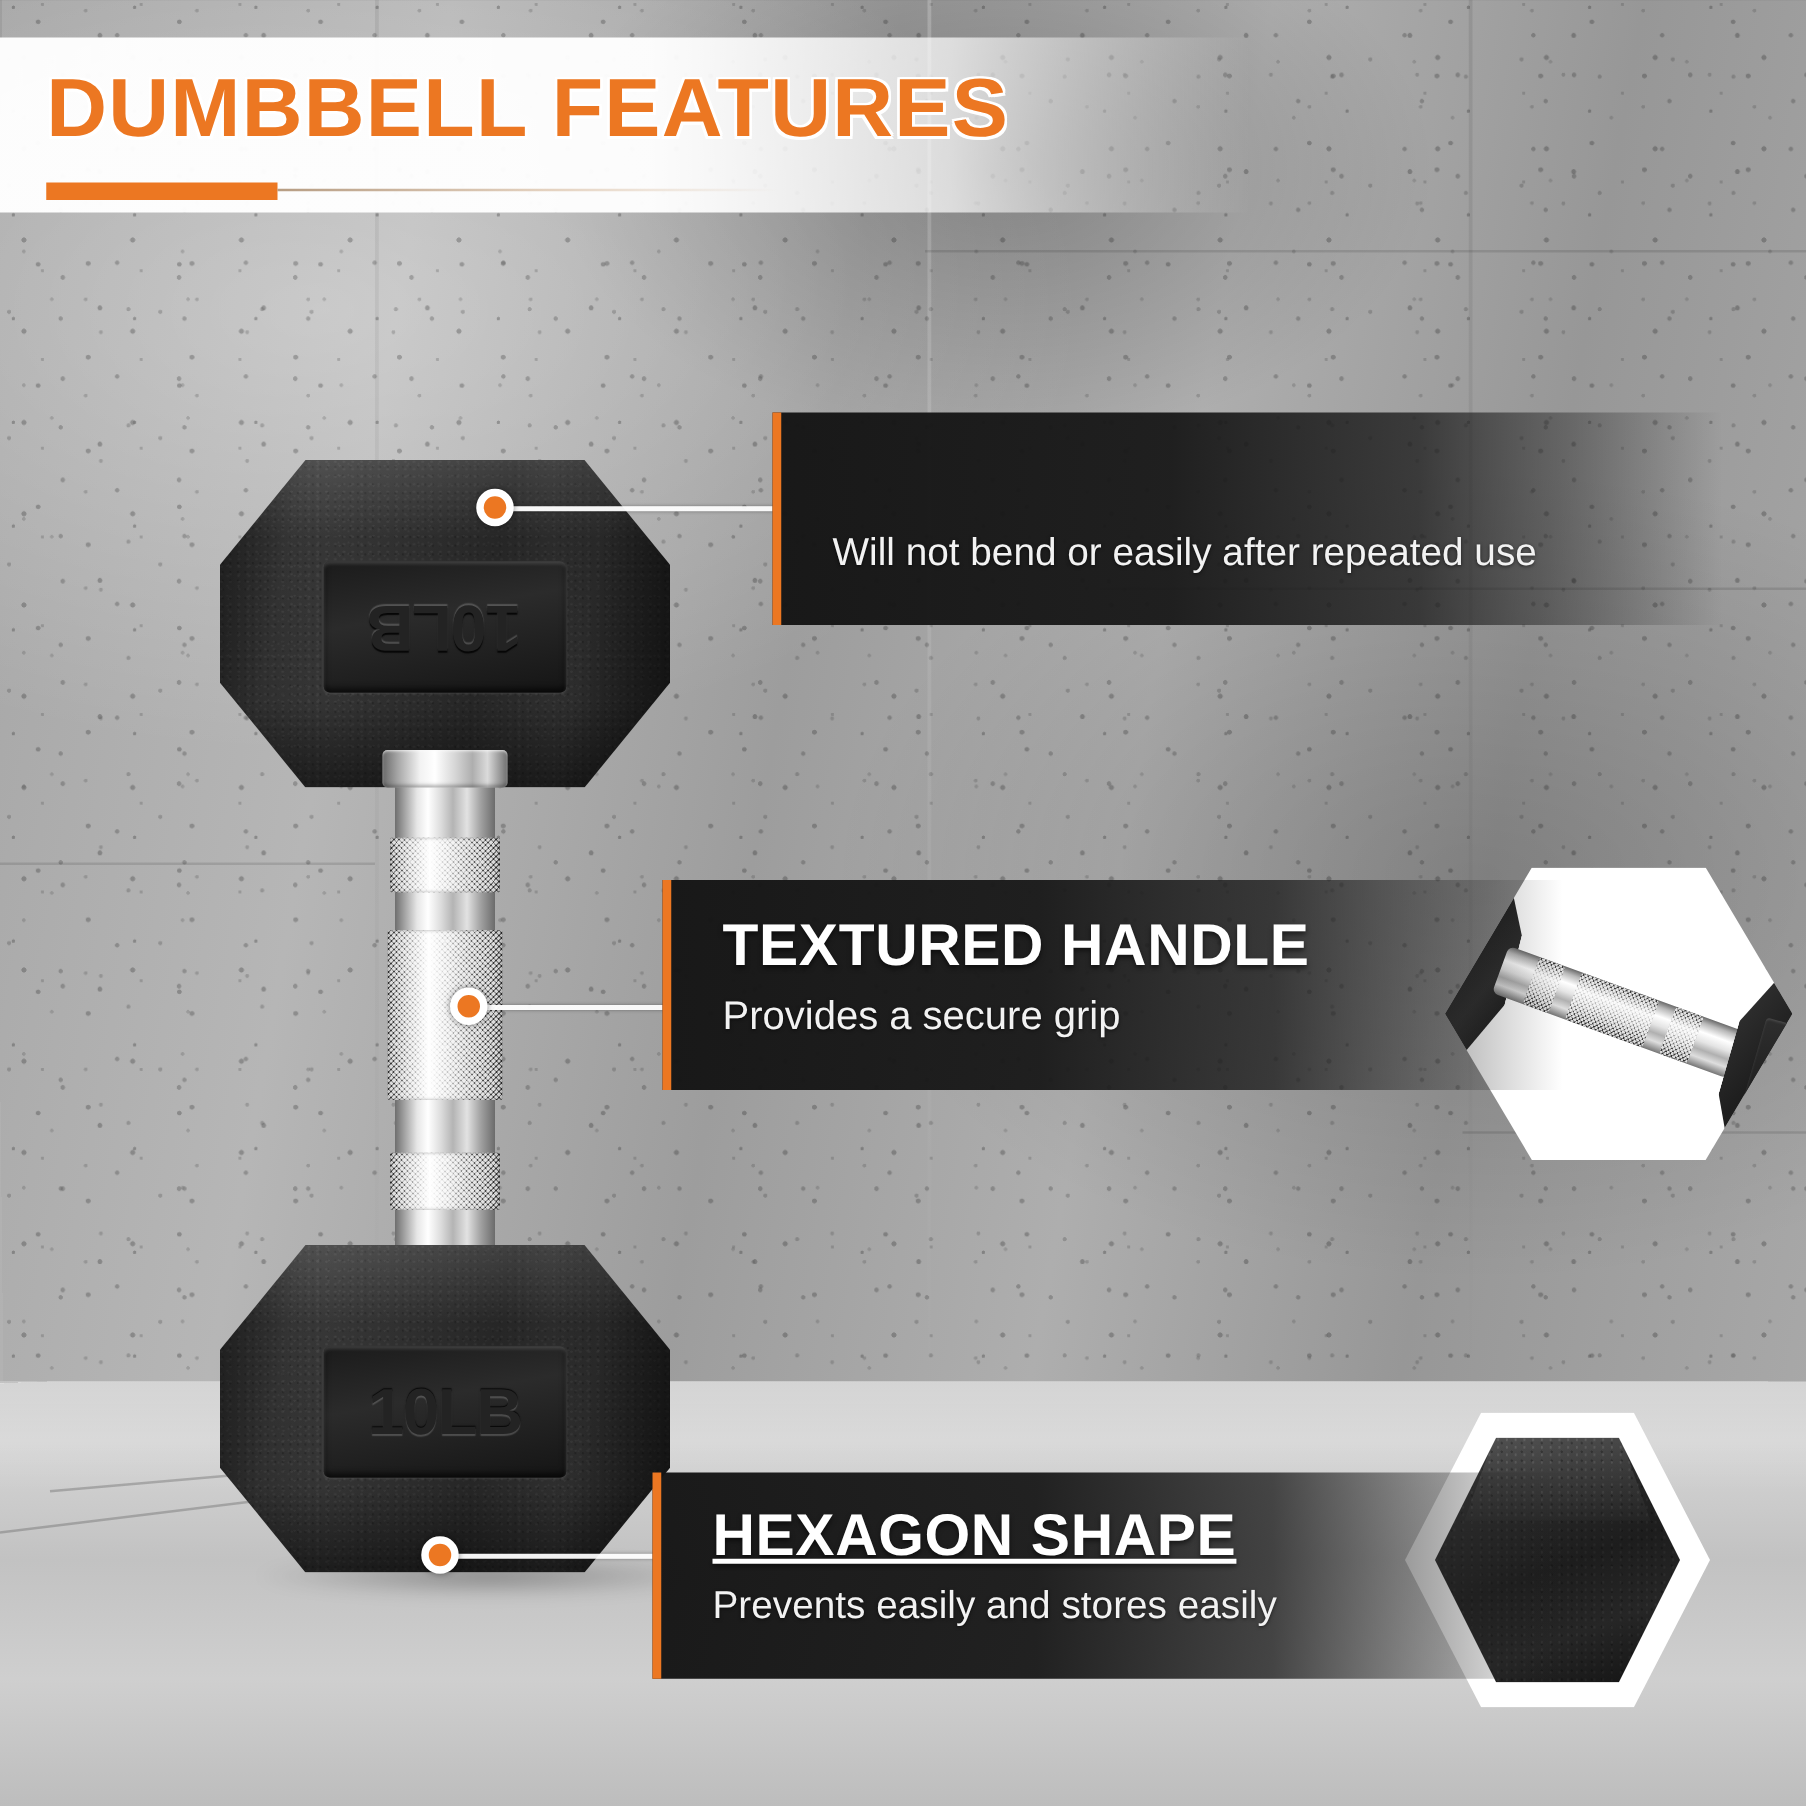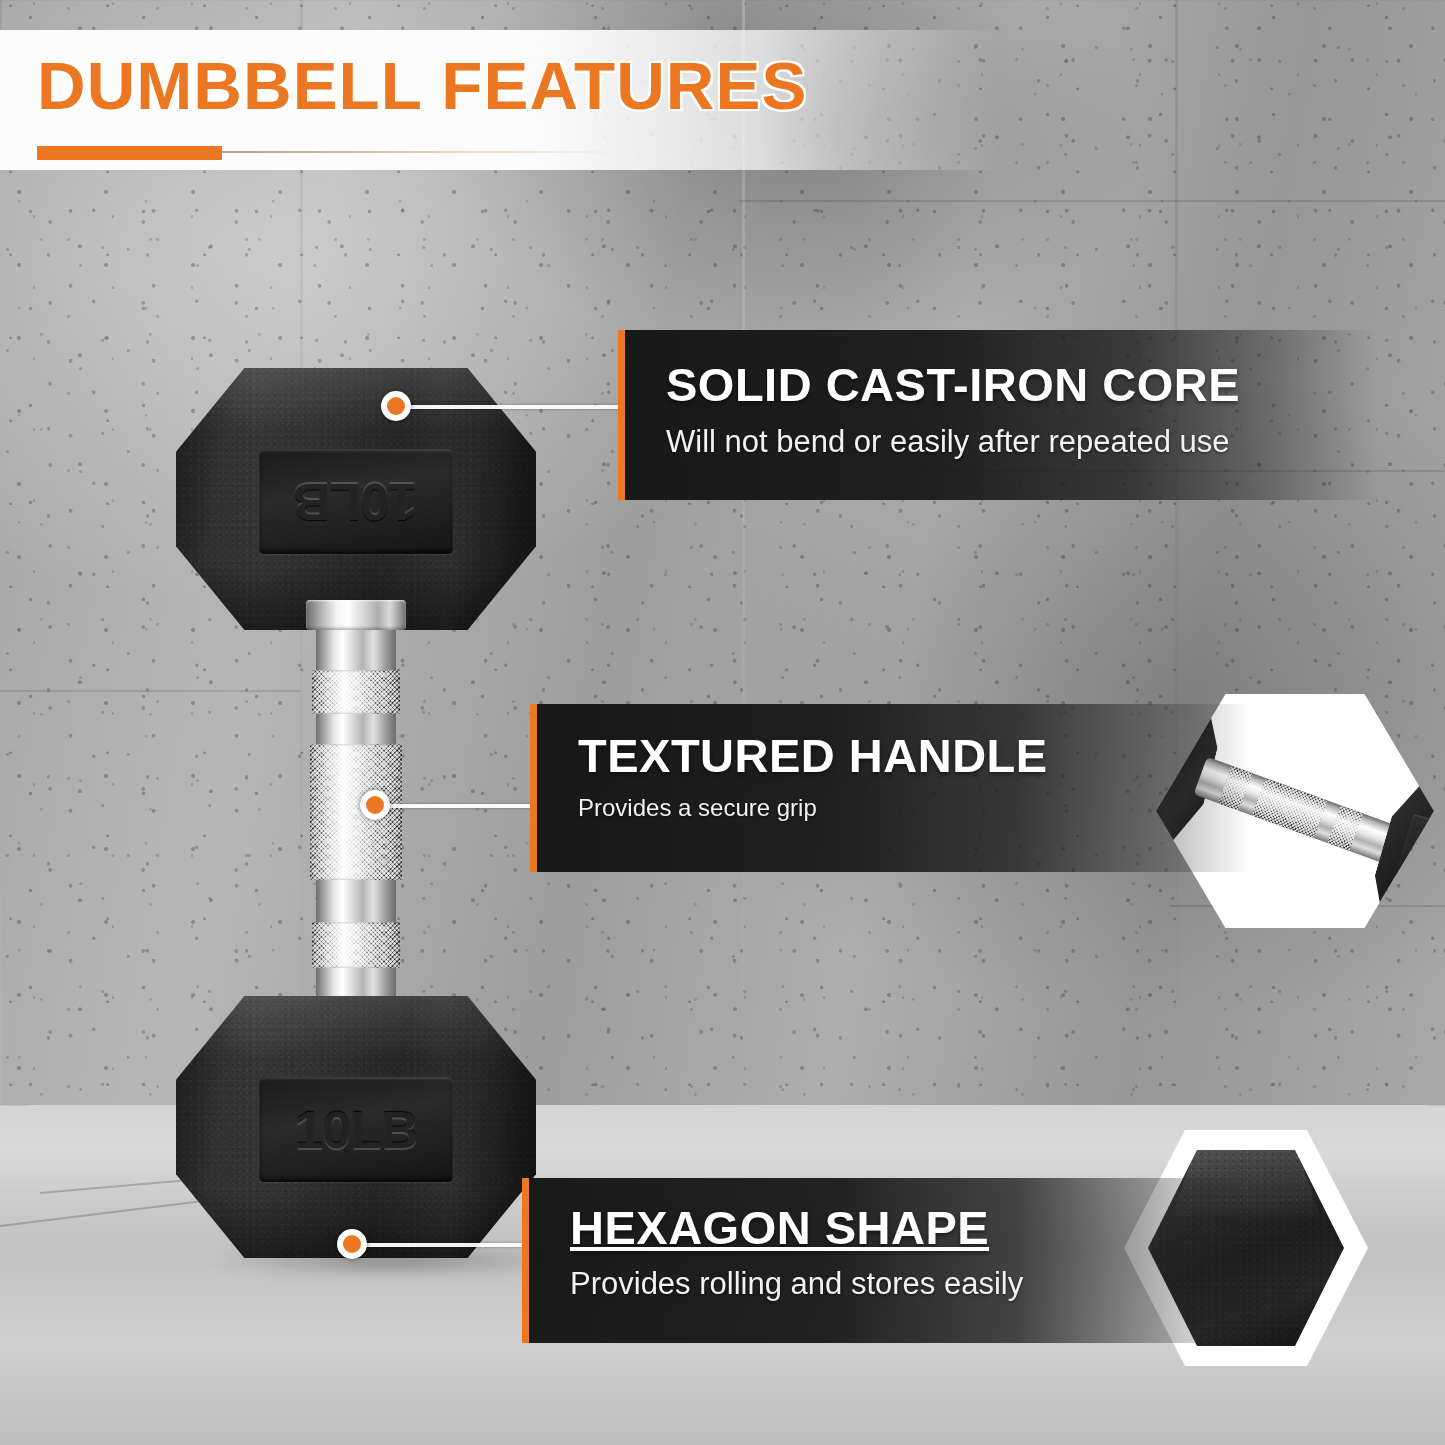--- a/index.html
+++ b/index.html
@@ -253,21 +253,21 @@
     text-shadow: 0 1px 3px rgba(0,0,0,.6);
   }
 
   
   #panel-core      { left:618px;  top:330px;  width:760px; height:170px; }
   #panel-core .panel-title { left:48px; top:27px; font-size:47px; }
   #panel-core .panel-sub   { left:48px; top:94px; font-size:31px; }
   
   #panel-handle    { left:530px;  top:704px;  width:720px; height:168px; }
   #panel-handle .panel-title { left:48px; top:24px; font-size:47px; }
-  #panel-handle .panel-sub   { left:48px; top:90px; font-size:24px; }
+  #panel-handle .panel-sub   { left:48px; top:90px; font-size:32px; }
   
   #panel-hex       { left:522px;  top:1178px; width:730px; height:165px; }
   #panel-hex .panel-title { left:48px; top:22px; font-size:47px;text-decoration:underline; }
   #panel-hex .panel-sub   { left:48px; top:88px; font-size:31px; }
 
   
   .connector {
     position:absolute; height:4px;
     background: linear-gradient(90deg, rgba(255,255,255,.96), rgba(255,255,255,.92));
     box-shadow: 0 0 3px rgba(0,0,0,.35);
@@ -444,33 +444,32 @@
     <div class="inset-inner">
       <div class="hex-face">
         <div class="tface"></div>
         <div class="grain"></div>
       </div>
     </div>
   </div>
 
   <div class="panel" id="panel-core">
     <div class="panel-accent"></div>
-    <div class="panel-title">SOLID CAST-IRON CORE</div>
     <div class="panel-sub">Will not bend or easily after repeated use</div>
   </div>
 
   <div class="panel" id="panel-handle">
     <div class="panel-accent"></div>
     <div class="panel-title">TEXTURED HANDLE</div>
     <div class="panel-sub">Provides a secure grip</div>
   </div>
 
   <div class="panel" id="panel-hex">
     <div class="panel-accent"></div>
     <div class="panel-title">HEXAGON SHAPE</div>
-    <div class="panel-sub">Provides rolling and stores easily</div>
+    <div class="panel-sub">Prevents easily and stores easily</div>
   </div>
 
   <div class="dot" id="dot-core"></div>
   <div class="dot" id="dot-handle"></div>
   <div class="dot" id="dot-hex"></div>
 
 </div>
 
 </body></html>

